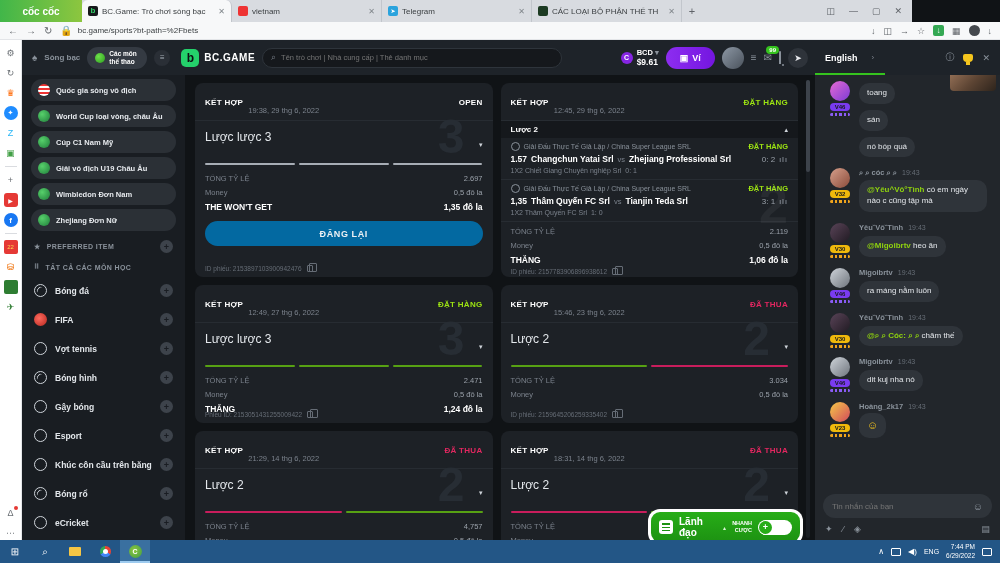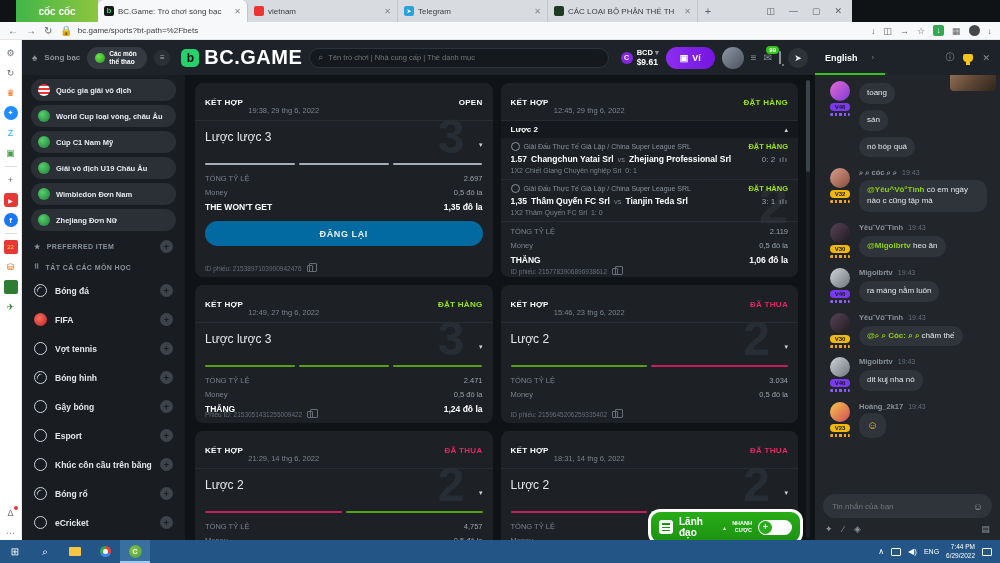--- a/index.html
+++ b/index.html
@@ -1,21 +1,21 @@
 <!DOCTYPE html>
 <html><head>
 <meta charset="utf-8">
 <style>
   *{margin:0;padding:0;box-sizing:border-box;font-family:"Liberation Sans",sans-serif;}
   html,body{width:1000px;height:563px;overflow:hidden;background:#101316;}
   .abs{position:absolute;}
   #stage{position:relative;width:1000px;height:563px;overflow:hidden;}
 
   
-  #tabbar{left:0;top:0;width:836px;height:22px;background:#d8dbe0;display:flex;align-items:stretch;margin-left:16px;}
+  #tabbar{left:0;top:0;width:912px;height:22px;background:#d8dbe0;display:flex;align-items:stretch;}
   .brand{width:82px;background:linear-gradient(90deg,#41b649,#8dc63f);color:#fff;font-weight:bold;font-size:10px;display:flex;align-items:center;justify-content:center;}
   .tab{display:flex;align-items:center;gap:4px;padding:0 6px;width:150px;font-size:8px;color:#3c4043;border-right:1px solid #c2c6cc;}
   .tab.active{background:#f7f8f9;border-radius:6px 6px 0 0;}
   .tab .fav{width:10px;height:10px;border-radius:2px;flex:none;}
   .tab .t{white-space:nowrap;overflow:hidden;text-overflow:ellipsis;flex:1;}
   .tab .x{color:#80868b;font-size:8px;}
   .fav-bc{background:#16181b;color:#35d06a;font-size:8px;font-weight:bold;line-height:10px;text-align:center;}
   .fav-vn{background:#e33;border-radius:50%;}
   .fav-tg{background:#2aa3dd;border-radius:50%;color:#fff;font-size:6px;line-height:10px;text-align:center;}
   .fav-g{background:#1d3b23;}
@@ -48,21 +48,21 @@
   
   #appheader{left:22px;top:40px;width:978px;height:35px;background:#1e2329;display:flex;align-items:center;gap:7px;padding:0 0 0 10px;z-index:3;}
   .hd-spade{color:#8a929b;font-size:10px;}
   .hd-casino{color:#8a929b;font-size:8px;font-weight:bold;}
   .hd-sportspill{background:#343a42;border-radius:11px;height:22px;display:flex;align-items:center;gap:4px;padding:0 8px;}
   .hd-ball{width:10px;height:10px;border-radius:50%;background:radial-gradient(circle at 35% 35%,#6ee24b,#2c9c1e);}
   .hd-sportspill .t{color:#fff;font-size:6.5px;font-weight:bold;width:30px;line-height:1.2;}
   .hd-burger{width:16px;height:16px;border-radius:50%;background:#2a2f36;color:#aab1b9;font-size:8px;display:flex;align-items:center;justify-content:center;}
   .logo{display:flex;align-items:center;gap:5px;margin-left:4px;}
   .logo .sq{width:18px;height:18px;border-radius:5px;background:#24d16b;color:#0d0f12;font-weight:bold;font-size:12px;display:flex;align-items:center;justify-content:center;}
-  .logo .t{color:#fff;font-weight:bold;font-size:20px;letter-spacing:.5px;}
+  .logo .t{color:#fff;font-weight:bold;font-size:10px;letter-spacing:.5px;}
   .searchpill{flex:1;max-width:300px;height:20px;background:#15181c;border:1px solid #2e343b;border-radius:11px;display:flex;align-items:center;gap:5px;padding:0 8px;}
   .searchpill input{flex:1;background:transparent;border:none;outline:none;color:#aab1b9;font-size:7.5px;}
   .searchpill .ic{color:#7b828c;font-size:9px;}
   .cur{display:flex;align-items:center;gap:4px;margin-left:auto;}
   .coin{width:12px;height:12px;border-radius:50%;background:#8625e2;color:#fff;font-size:7px;font-weight:bold;display:flex;align-items:center;justify-content:center;}
   .curtxt{color:#fff;font-size:7.5px;font-weight:bold;line-height:1.2;text-align:left;}
   .curtxt .bal{font-size:8.5px;}
   .wallet{height:22px;border-radius:12px;background:linear-gradient(90deg,#8d2df0,#7416e0);color:#fff;font-size:9px;font-weight:bold;display:flex;align-items:center;gap:4px;padding:0 14px;}
   .avatar{width:22px;height:22px;border-radius:50%;background:linear-gradient(135deg,#8d98a5,#4a525c);}
   .hd-ic{color:#8a929b;font-size:10px;position:relative;}
@@ -308,21 +308,21 @@
         <span class="trophy"></span>
         <span class="close-x">✕</span>
       </div>
       <div class="underline"></div>
     </div>
   </div>
 
   <div id="sportsbar" class="abs">
     <div class="lpill">
       <span class="flag-us"></span>
-      <span class="t">Quốc gia giải vô địch</span>
+      <span class="t">Quốc gia sòng vô địch</span>
     </div>
     <div class="lpill">
       <span class="globe"></span>
       <span class="t">World Cup loại vòng, châu Âu</span>
     </div>
     <div class="lpill">
       <span class="globe"></span>
       <span class="t">Cúp C1 Nam Mỹ</span>
     </div>
     <div class="lpill">

